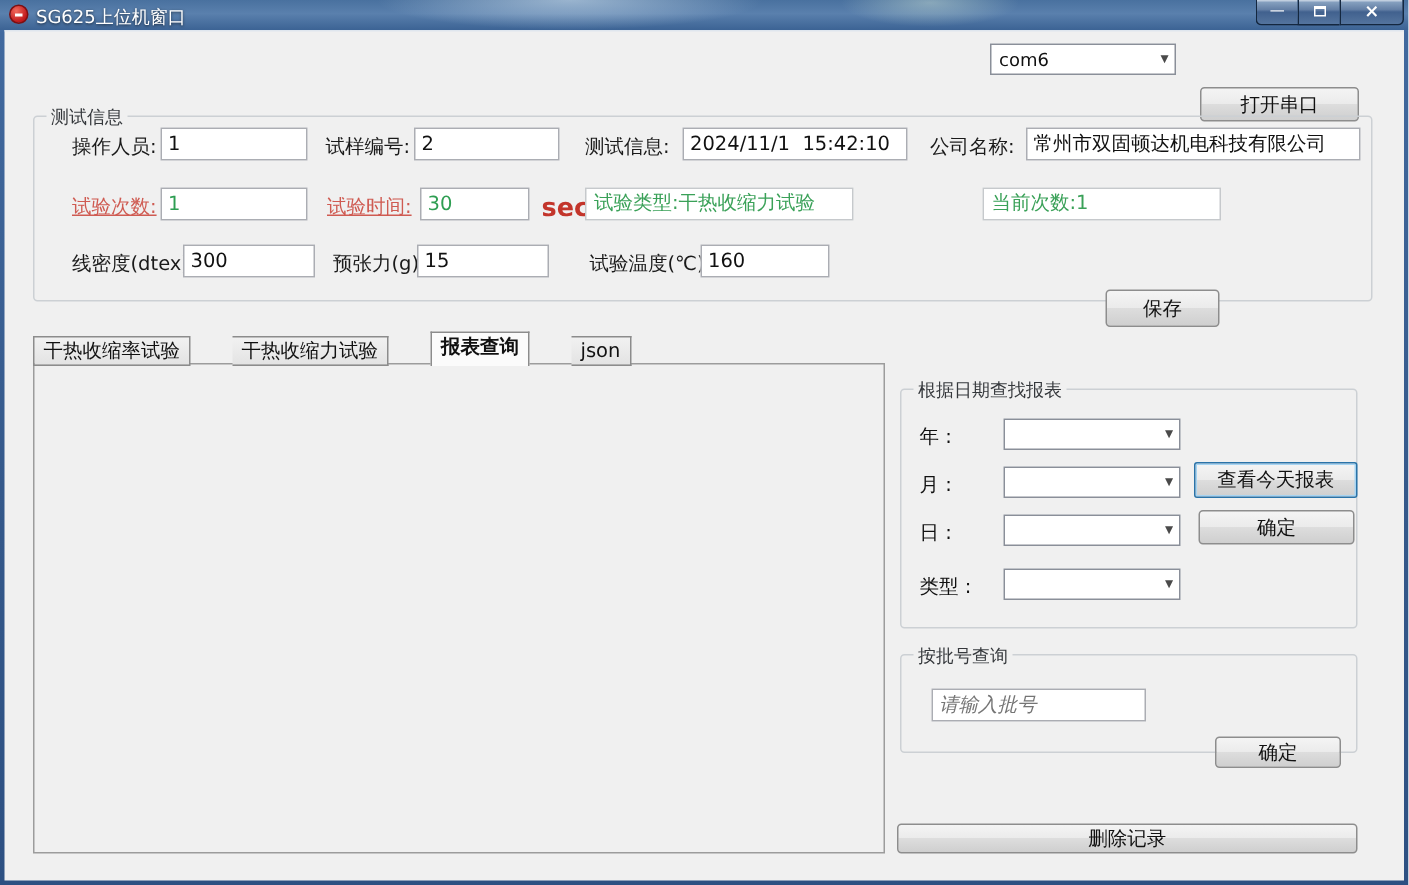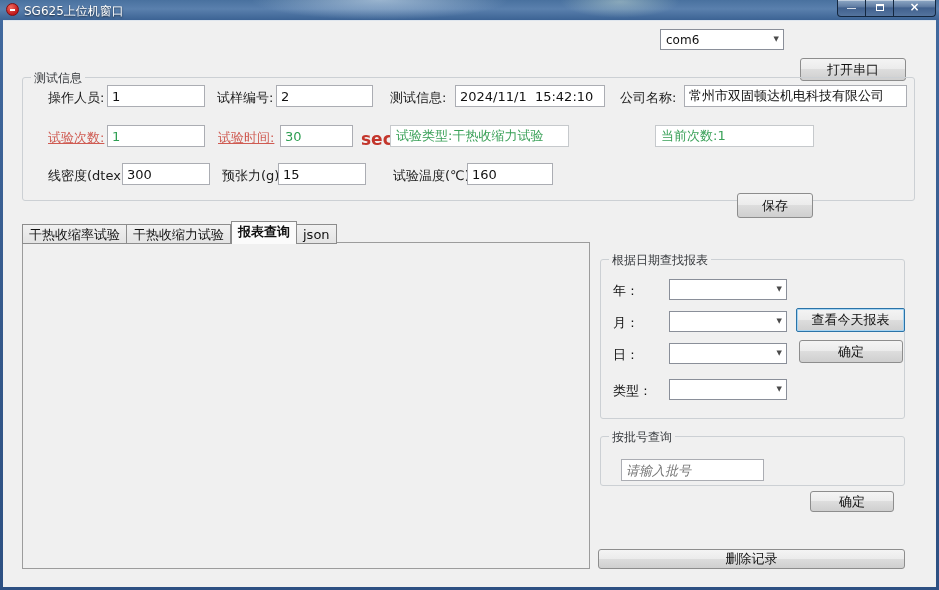--- a/index.html
+++ b/index.html
@@ -49,21 +49,21 @@
   .flabel{position:absolute;font-size:13px;color:#1a1a1a;white-space:nowrap;}
   .flabel.red-u{color:#cf5b52;text-decoration:underline;}
   .sec{position:absolute;font-size:17px;font-weight:bold;color:#c3352b;}
   .tb{position:absolute;height:22px;background:#fff;border:1px solid #abadb3;
     font-family:"DejaVu Sans","Liberation Sans",sans-serif;font-size:13px;color:#111;padding:1px 4px;}
   .tb.green{color:#2e9e52;}
   .ro-box{position:absolute;height:22px;background:#fff;border:1px solid #c6c9cc;
     font-size:13px;color:#3aa158;line-height:20px;padding:0 5px;white-space:nowrap;overflow:hidden;}
   .ph{color:#15803d;font-style:italic;}
   
-  .tab-bar{position:absolute;left:19px;top:200px;display:flex;align-items:flex-end;z-index:4;}
+  .tab-bar{position:absolute;left:19px;top:200px;display:flex;align-items:flex-end;z-index:4;gap:28px;}
   .tab{margin-top:2px;height:20px;line-height:19px;padding:0 6px;font-size:13px;color:#111;
     background:linear-gradient(180deg,#f1f1f1,#e3e3e3);border:1px solid #8c8c8c;border-left:none;}
   .tab:first-child{border-left:1px solid #8c8c8c;}
   .tab.sel{margin-top:0;height:23px;background:#fbfbfb;border:1px solid #8c8c8c;border-bottom:none;z-index:5;font-weight:bold;}
   .tabpage{position:absolute;left:19px;top:221px;width:568px;height:327px;background:#f0f0f0;
     border:1px solid #9c9c9c;z-index:1;}
   
   .grid-wrap{position:absolute;left:35px;top:235px;width:552px;height:305px;background:#fff;
     border:1px solid #7f8389;}
   .grid-content{position:absolute;left:0;top:0;right:13px;bottom:13px;overflow:hidden;background:#fff;}
@@ -251,21 +251,21 @@
         <span class="carrow">▼</span>
       </div>
       <span class="ds-label" style="top:122px;">类型 :</span>
       <div class="combo" style="left:68px;top:119px;width:118px;">
         <span class="carrow">▼</span>
       </div>
       <button class="btn today-btn" style="left:195px;top:17px;width:109px;height:24px;">查看今天报表</button>
       <button class="btn" style="left:198px;top:49px;width:104px;height:23px;">确定</button>
     </div>
 
-    <div class="gb" style="left:597px;top:415px;width:305px;height:50px;">
+    <div class="gb" style="left:597px;top:415px;width:305px;height:66px;">
       <span class="gb-label">按批号查询</span>
       <input class="tb ph" style="left: 20px; top: 22px; width: 143px;" placeholder="请输入批号">
       <button class="btn" style="left:209px;top:23px;width:84px;height:21px;">确定</button>
     </div>
 
     <button class="btn wide-btn">删除记录</button>
 
   </div>
 </div>
 

